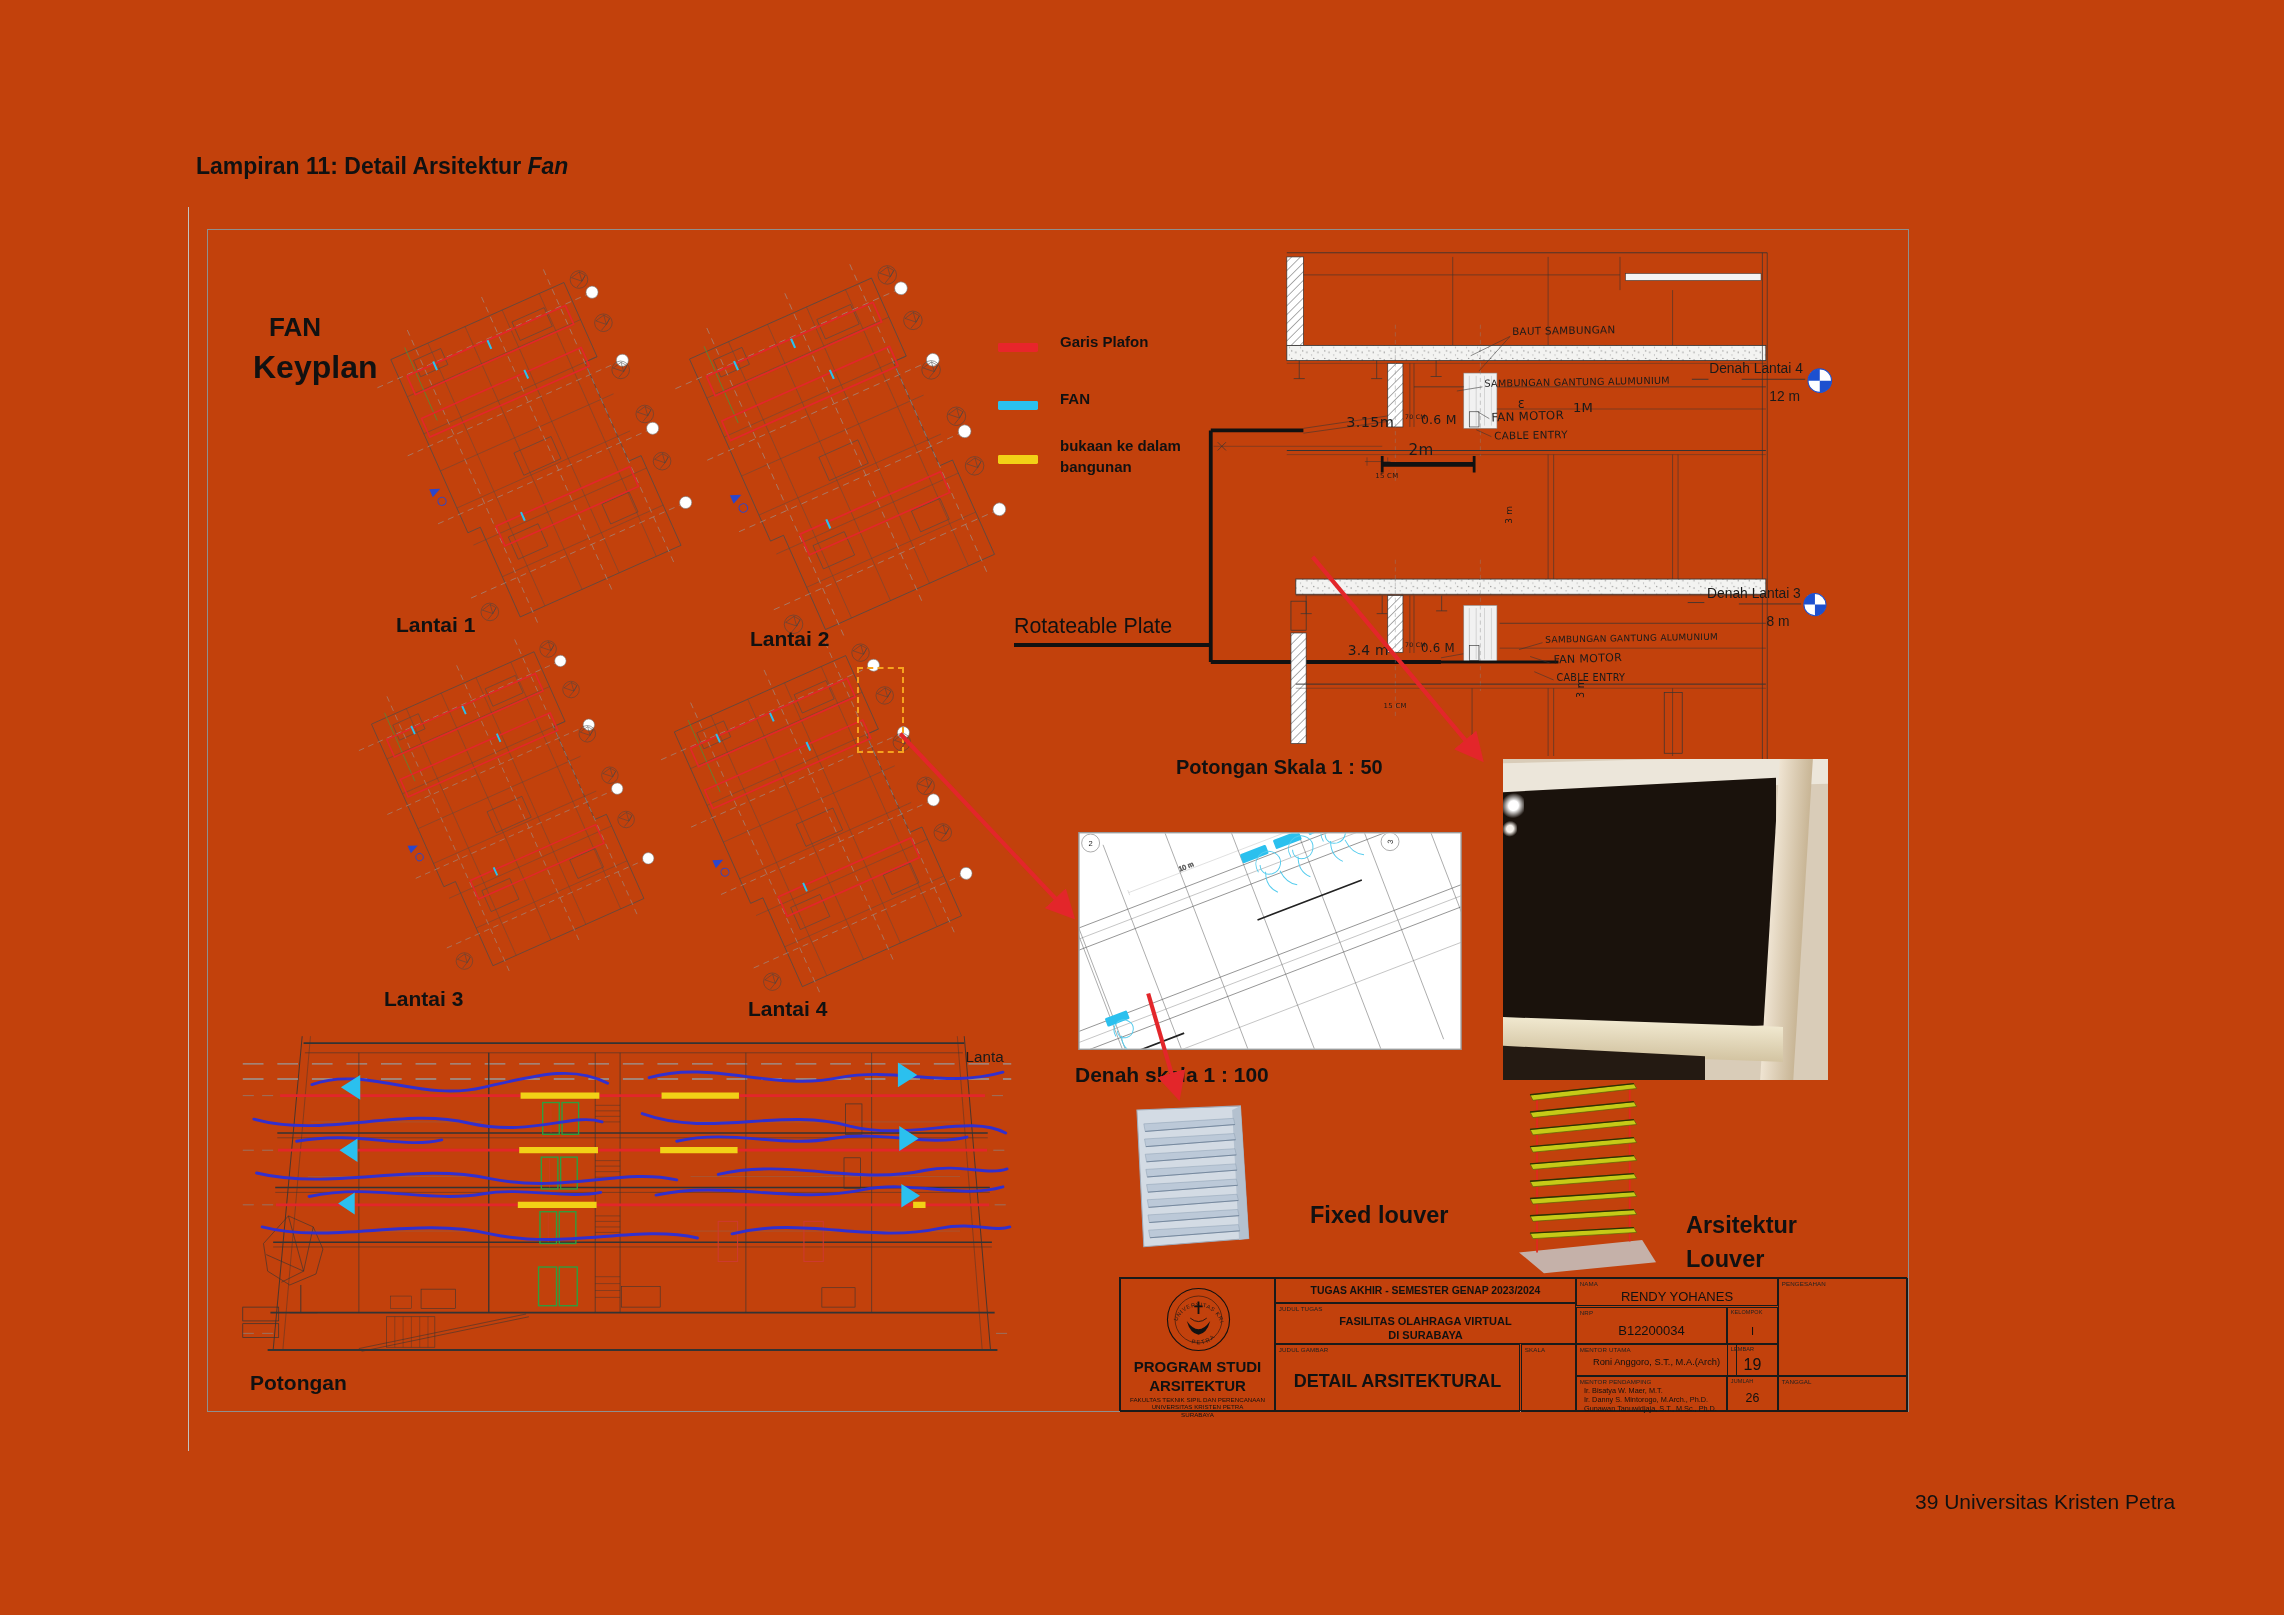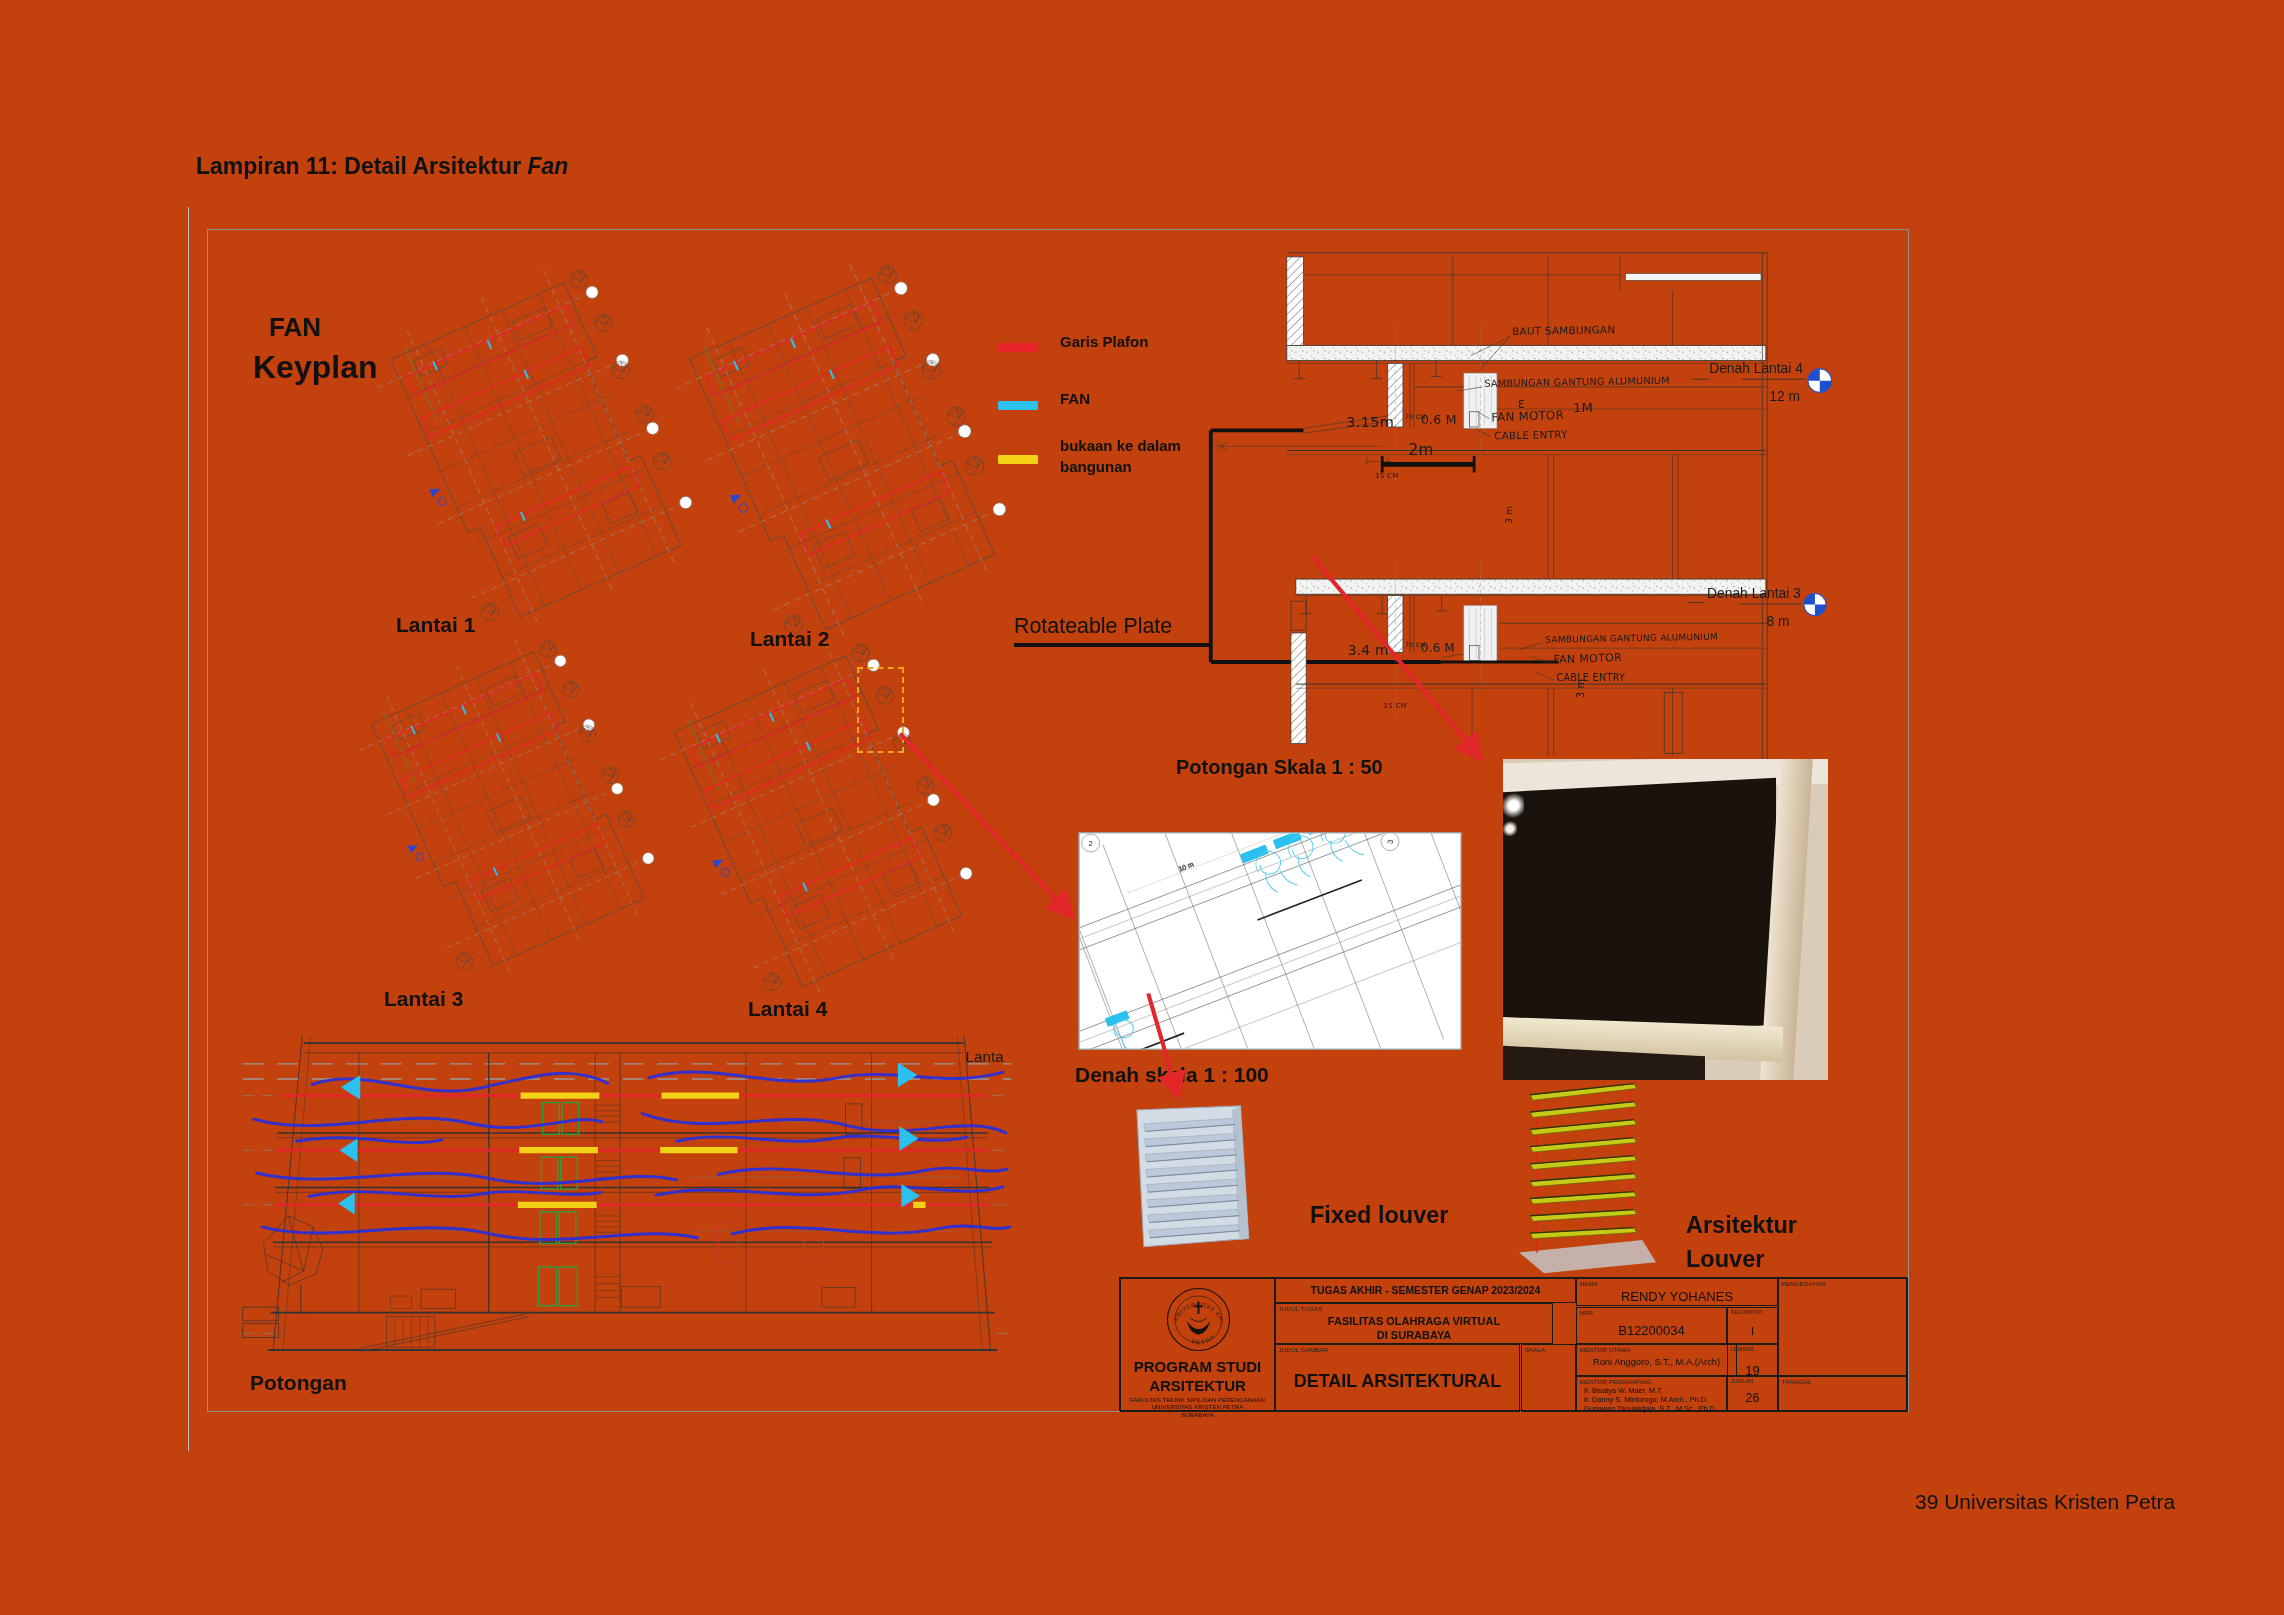--- a/index.html
+++ b/index.html
@@ -423,21 +423,21 @@
         <div style="font-size:6.2px;">FAKULTAS TEKNIK SIPIL DAN PERENCANAAN</div>
         <div style="font-size:6.2px;">UNIVERSITAS KRISTEN PETRA</div>
         <div style="font-size:6.2px;">SURABAYA</div>
       </div>
     </div>
 
     <div class="cell" style="left:155px;top:0;width:301px;height:25px;">
       <div class="cv b" style="top:5.5px;font-size:10.4px;">TUGAS AKHIR - SEMESTER GENAP 2023/2024</div>
     </div>
 
-    <div class="cell" style="left:155px;top:25px;width:278px;height:41px;">
+    <div class="cell" style="left:155px;top:25px;width:301px;height:41px;">
       <div class="lbl">JUDUL TUGAS</div>
       <div class="cv b" style="top:11px;font-size:11px;">FASILITAS OLAHRAGA VIRTUAL</div>
       <div class="cv b" style="top:25px;font-size:11px;">DI SURABAYA</div>
     </div>
 
     <div class="cell" style="left:155px;top:66px;width:245px;height:68px;">
       <div class="lbl">JUDUL GAMBAR</div>
       <div class="cv b" style="top:26px;font-size:18px;">DETAIL ARSITEKTURAL</div>
     </div>
     <div class="cell" style="left:401px;top:66px;width:55px;height:68px;">
@@ -457,21 +457,21 @@
       <div class="lbl" style="font-size:5.5px;">KELOMPOK</div>
       <div class="cv" style="top:16.6px;font-size:11px;">I</div>
     </div>
 
     <div class="cell" style="left:456px;top:66px;width:161px;height:32px;">
       <div class="lbl">MENTOR UTAMA</div>
       <div class="cv" style="top:12.4px;font-size:9.3px;">Roni Anggoro, S.T., M.A.(Arch)</div>
     </div>
     <div class="cell" style="left:607px;top:66px;width:51px;height:32px;">
       <div class="lbl" style="font-size:5.5px;">LEMBAR</div>
-      <div class="cv" style="top:18px;font-size:13px;">19</div>
+      <div class="cv" style="top:11px;font-size:16px;">19</div>
     </div>
 
     <div class="cell" style="left:456px;top:98px;width:151px;height:36px;">
       <div class="lbl">MENTOR PENDAMPING</div>
       <div style="position:absolute;left:7px;top:9px;font-size:7.3px;line-height:1.25;">
         <div>Ir. Bisatya W. Maer, M.T.</div>
         <div>Ir. Danny S. Mintorogo, M.Arch., Ph.D.</div>
         <div>Gunawan Tanuwidjaja, S.T., M.Sc., Ph.D.</div>
       </div>
     </div>

